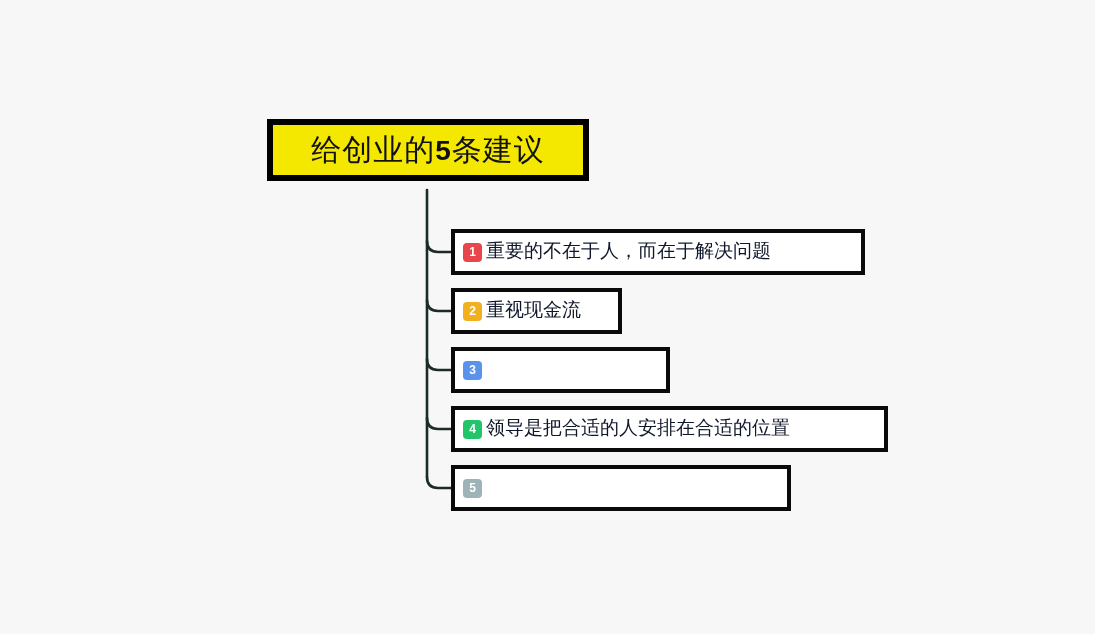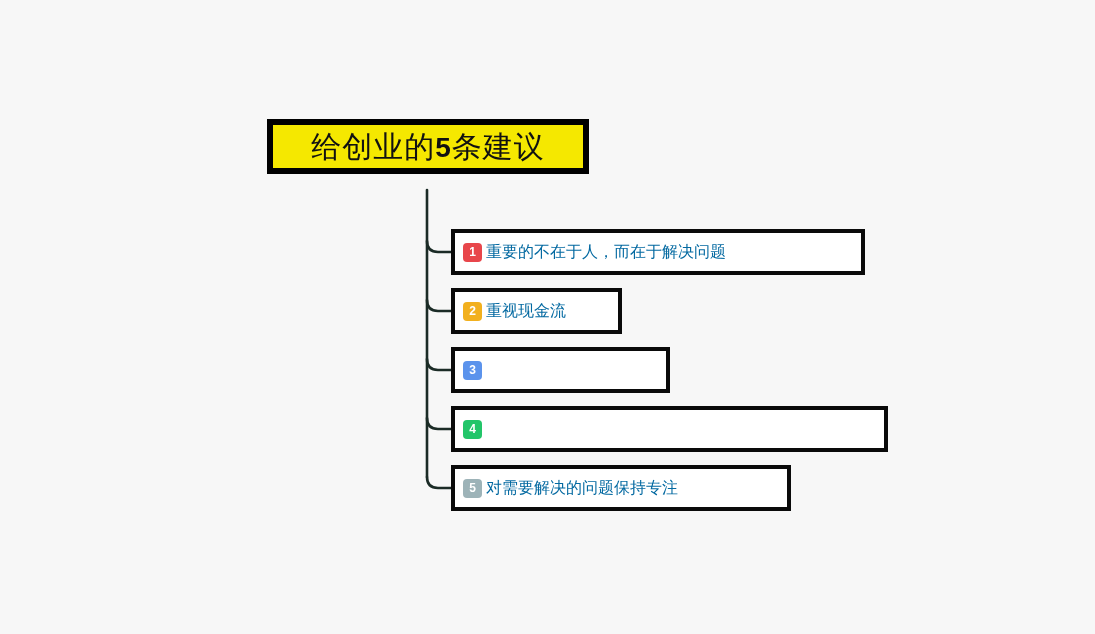--- a/index.html
+++ b/index.html
@@ -26,21 +26,21 @@
     height: 634px;
     pointer-events: none;
   }
 
   
   .root-node {
     position: absolute;
     left: 267px;
     top: 119px;
     width: 322px;
-    height: 55px;
+    height: 62px;
     box-sizing: border-box;
     background: #f5e800;
     border: 6px solid #000000;
     display: flex;
     align-items: center;
     justify-content: center;
   }
   .root-label {
     font-family: "DejaVu Serif", "Liberation Serif", serif;
     font-size: 30px;
@@ -75,23 +75,23 @@
     font-size: 12px;
     font-weight: bold;
     font-family: "Liberation Sans", "DejaVu Sans", sans-serif;
     display: flex;
     align-items: center;
     justify-content: center;
     line-height: 1;
     margin-right: 4px;
   }
   .child-label {
-    font-family: Liberation Serif, serif;
-    font-size: 16px;
-    color: #0369a1;
+    font-family: Liberation Mono, monospace;
+    font-size: 19px;
+    color: #0f172a;
     white-space: nowrap;
     line-height: 1;
   }
 
   .n1 { left: 451px; top: 229px; width: 414px; }
   .n2 { left: 451px; top: 288px; width: 171px; }
   .n3 { left: 451px; top: 347px; width: 219px; }
   .n4 { left: 451px; top: 406px; width: 437px; }
   .n5 { left: 451px; top: 465px; width: 340px; }
 </style>
@@ -126,20 +126,20 @@
     <span class="badge" style="background:#f2b01e">2</span>
     <span class="child-label">重视现金流</span>
   </div>
 
   <div class="child-node n3">
     <span class="badge" style="background:#5b93ec">3</span>
   </div>
 
   <div class="child-node n4">
     <span class="badge" style="background:#22c569">4</span>
+    <span class="child-label">领导是把合适的人安排在合适的位置</span>
   </div>
 
   <div class="child-node n5">
     <span class="badge" style="background:#9db3b8">5</span>
-    <span class="child-label">对需要解决的问题保持专注</span>
   </div>
 
 </div>
 
 </body></html>

